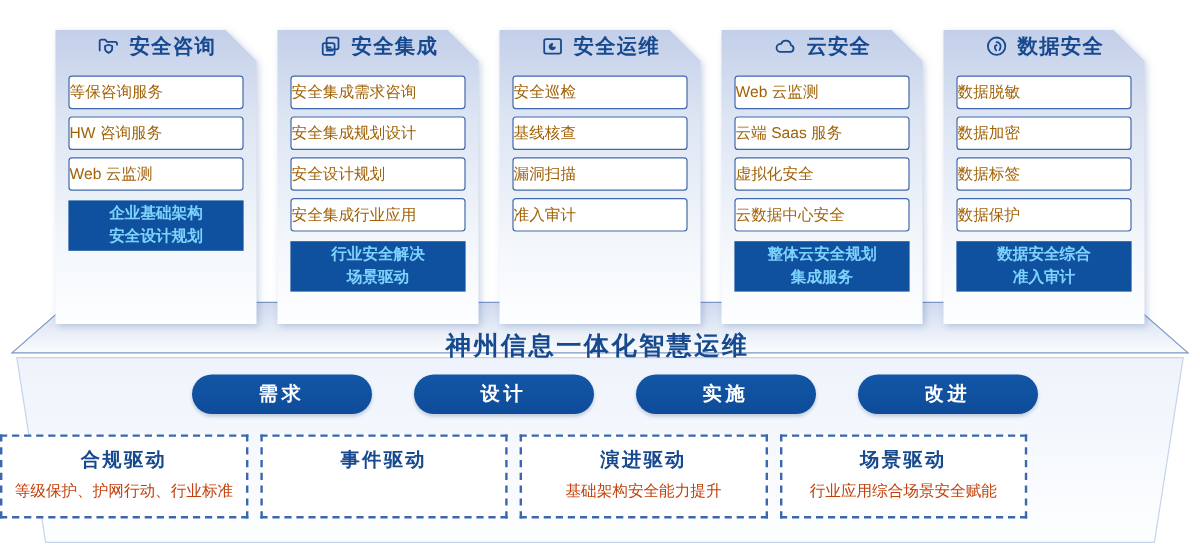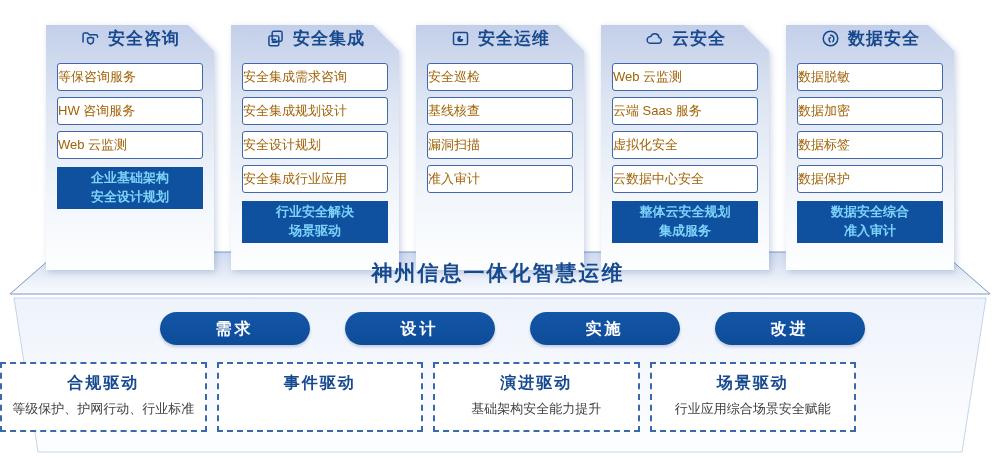--- a/index.html
+++ b/index.html
@@ -17,35 +17,35 @@
               margin-top:16px;height:26px;color:#17498f;font-size:17px;font-weight:bold;letter-spacing:1px;}
   .col-header svg{width:21px;height:21px;stroke:#17498f;stroke-width:1.7;fill:none;
                   stroke-linecap:round;stroke-linejoin:round;flex:0 0 auto;}
   .col-items{margin-top:12px;display:flex;flex-direction:column;gap:6px;}
   .item{height:28px;line-height:26px;background:#fff;border:1px solid #4168ac;border-radius:3px;
         text-align:left;font-size:13px;color:#a16207;box-sizing:border-box;white-space:nowrap;}
   .col-footer{margin-top:8px;height:42px;background:#10519f;color:#7dd3fc;font-weight:bold;font-size:13px;
               display:flex;flex-direction:column;align-items:center;justify-content:center;line-height:1.45;}
 
   
-  .banner-title{position:absolute;top:252px;left:0;width:996px;height:42px;line-height:42px;
+  .banner-title{position:absolute;top:268px;left:0;width:996px;height:42px;line-height:42px;
                 text-align:center;font-size:21px;font-weight:bold;color:#17498f;letter-spacing:2px;}
 
   
   .pills{position:absolute;top:312px;left:12px;width:1000px;display:flex;justify-content:center;gap:35px;}
   .pill{width:150px;height:33px;border-radius:17px;background:linear-gradient(180deg,#1256a6,#0e4c99);
         color:#fff;font-weight:bold;font-size:16px;text-align:center;line-height:33px;letter-spacing:3px;
         box-shadow:0 2px 3px rgba(40,70,130,.25);}
 
   
   .drivers{position:absolute;top:362px;left:0;width:856px;display:flex;justify-content:center;gap:10px;}
   .driver{width:226px;height:70px;box-sizing:border-box;background:#fff;border:2px dashed #3a67ad;
           text-align:center;padding-top:9px;}
   .driver-title{font-size:16px;font-weight:bold;color:#17498f;letter-spacing:2px;}
-  .driver-desc{margin-top:6px;font-size:13px;color:#404040;white-space:nowrap;}
+  .driver-desc{margin-top:6px;font-size:13px;color:#c2410c;white-space:nowrap;}
 </style>
 </head>
 <body>
 
 <div class="stage">
 
   <svg class="bg">
     <defs>
       <linearGradient id="gBanner" x1="0" y1="0" x2="0" y2="1">
         <stop offset="0" stop-color="#cfdaee"></stop>

